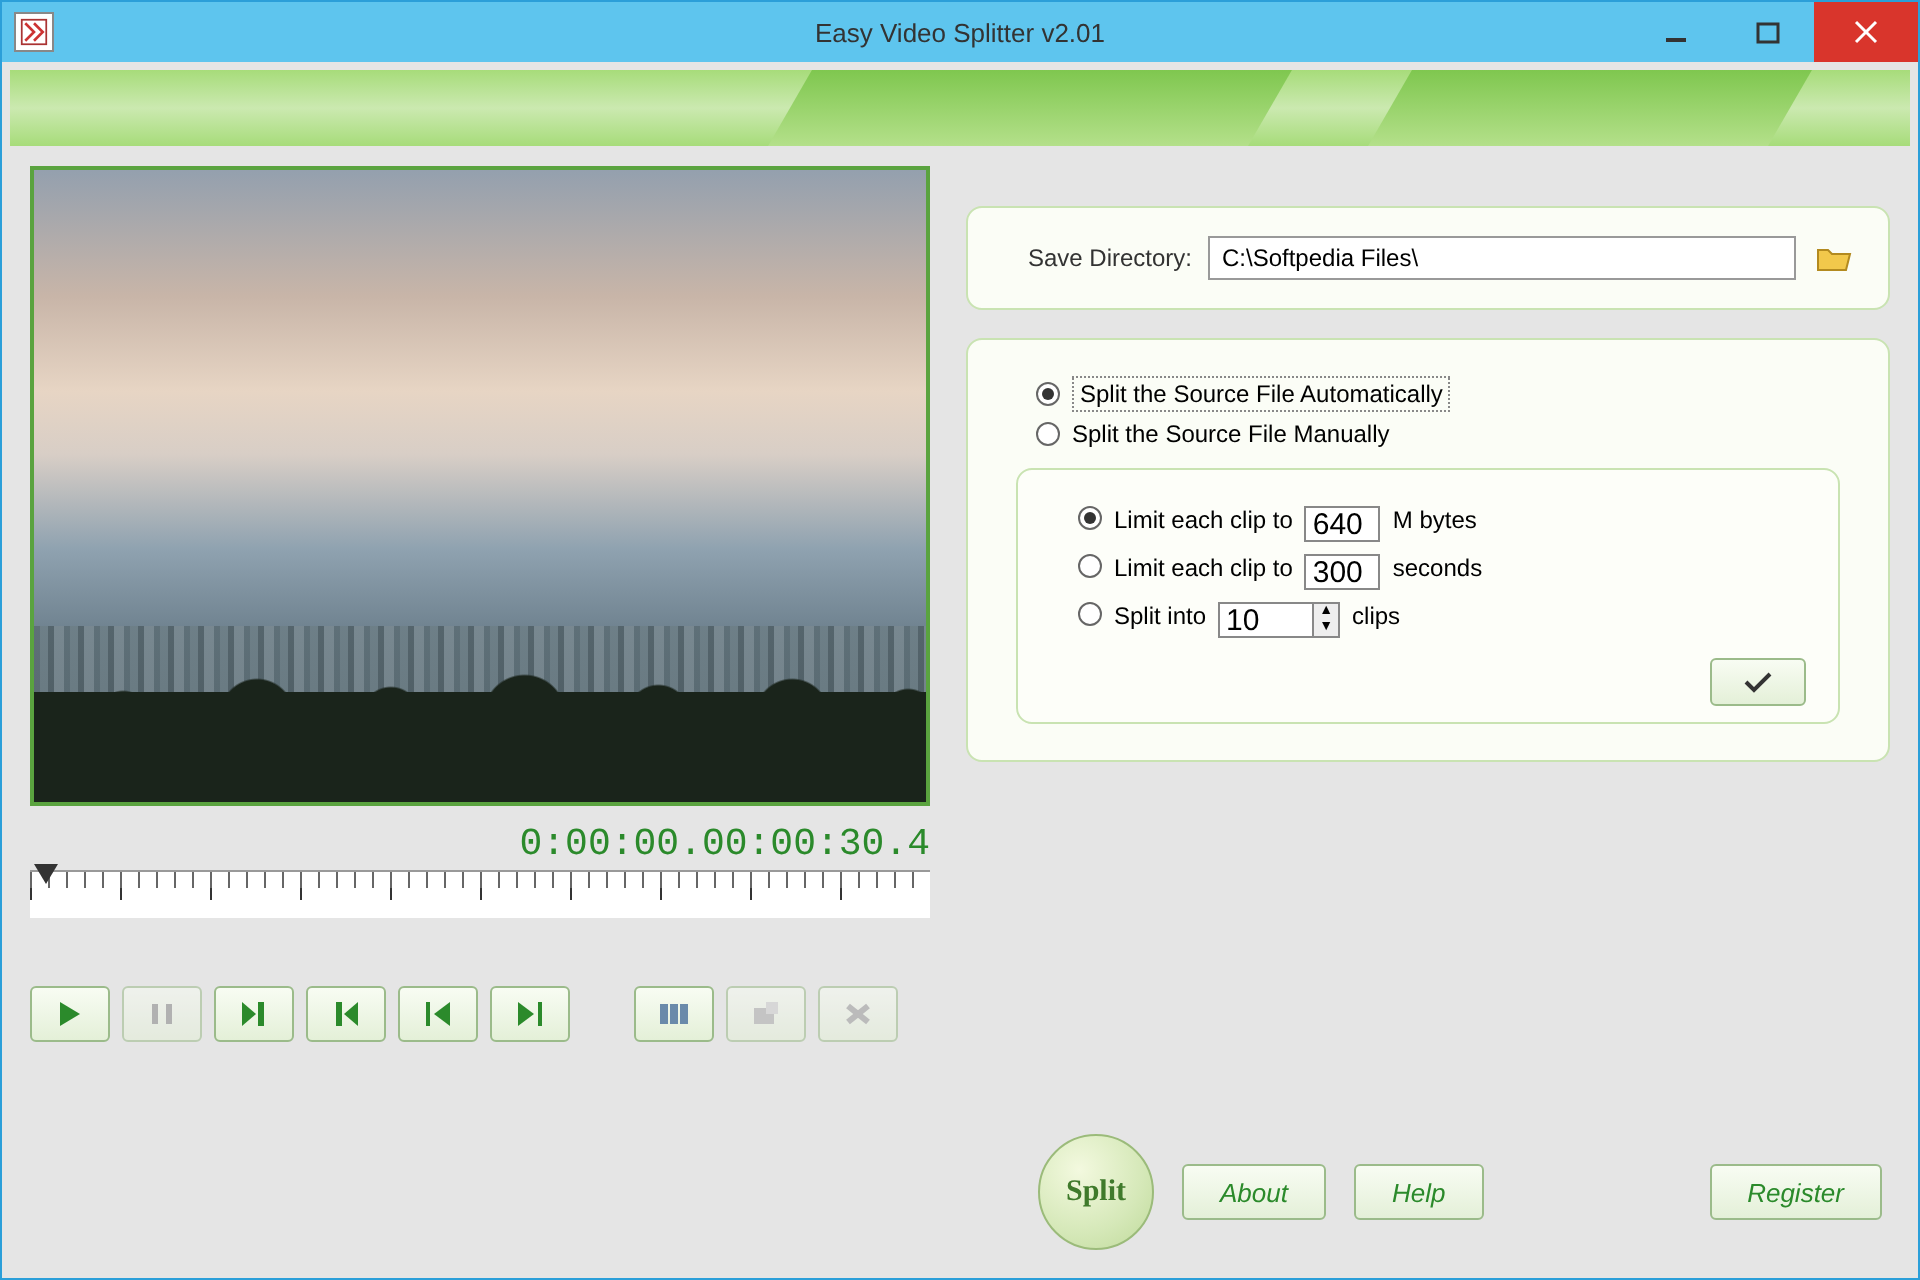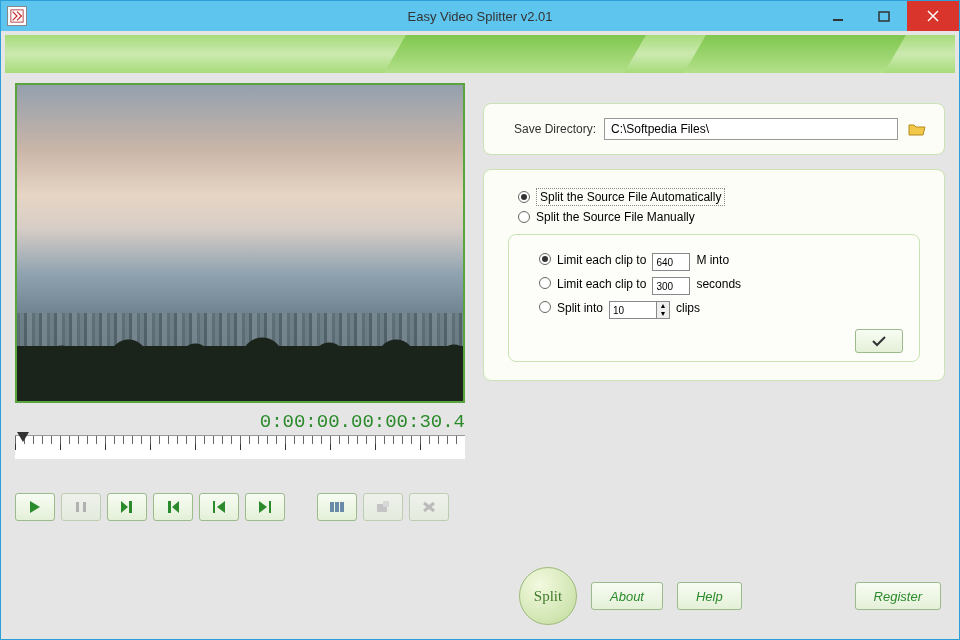--- a/index.html
+++ b/index.html
@@ -51,28 +51,28 @@
 .file-input { flex: 1; height: 22px; border: 1px solid #999; background: #fff; padding: 2px 6px; font-size: 12px; }
 .folder-btn { width: 22px; height: 20px; display: flex; align-items: center; justify-content: center; cursor: pointer; }
 
 .radio-row { display: flex; align-items: center; gap: 6px; margin: 4px 0 4px 18px; font-size: 12px; }
 .radio { width: 12px; height: 12px; border: 1px solid #666; border-radius: 50%; display: inline-flex; align-items: center; justify-content: center; background: #fff; }
 .radio.checked::after { content: ""; width: 6px; height: 6px; border-radius: 50%; background: #333; }
 .radio-label.boxed { border: 1px dotted #888; padding: 1px 3px; }
 
 .subgroup { border: 1px solid #c9e3b2; border-radius: 8px; background: #fdfef9; padding: 12px 16px 8px 12px; margin: 10px 8px 4px 8px; }
 .opt-row { display: flex; align-items: flex-start; gap: 6px; margin: 6px 0 6px 18px; font-size: 12px; }
-.mini-input { width: 38px; height: 18px; border: 1px solid #888; font-size: 10px; text-align: left; padding: 1px 3px; }
+.mini-input { width: 38px; height: 18px; border: 1px solid #888; font-size: 15px; text-align: left; padding: 1px 3px; }
 .spinner-wrap { display: flex; }
 .spinner { display: flex; flex-direction: column; border: 1px solid #888; border-left: none; }
 .spinner div { width: 12px; height: 8px; font-size: 7px; line-height: 7px; text-align: center; background: #eee; cursor: pointer; }
 .confirm-btn { margin-left: auto; margin-top: 4px; width: 48px; height: 24px; border: 1px solid #9bbb8a; border-radius: 3px; background: linear-gradient(#f8fcf3, #e4f0d8); display: flex; align-items: center; justify-content: center; cursor: pointer; }
 
 .footer { display: flex; align-items: center; gap: 14px; padding: 6px 18px 14px 18px; }
-.split-btn { width: 58px; height: 58px; border-radius: 50%; background: radial-gradient(circle at 35% 30%, #f3f9df, #d5e8b8 60%, #bfda9a); border: 1px solid #9bbb7a; display: flex; align-items: center; justify-content: center; font-weight: normal; color: #3f7a2b; font-size: 15px; cursor: pointer; font-family: Georgia, serif; margin-left: 500px; }
+.split-btn { width: 58px; height: 58px; border-radius: 50%; background: radial-gradient(circle at 35% 30%, #f3f9df, #d5e8b8 60%, #bfda9a); border: 1px solid #9bbb7a; display: flex; align-items: center; justify-content: center; font-weight: bold; color: #3f7a2b; font-size: 15px; cursor: pointer; font-family: Georgia, serif; margin-left: 500px; }
 .foot-btn { height: 28px; padding: 0 18px; border: 1px solid #9bbb8a; border-radius: 3px; background: linear-gradient(#f8fcf3, #e4f0d8); color: #2b8a2b; font-size: 13px; cursor: pointer; display: flex; align-items: center; font-style: italic; }
 .foot-spacer { flex: 1; }
 </style>
 </head>
 <body>
 
 <div class="window">
   <div class="titlebar">
     <div class="app-icon">
       <svg viewBox="0 0 16 16">
@@ -199,21 +199,21 @@
         <div class="radio-row">
           <span class="radio"></span>
           <span>Split the Source File Manually</span>
         </div>
 
         <div class="subgroup">
           <div class="opt-row">
             <span class="radio checked"></span>
             <span>Limit each clip to</span>
             <input class="mini-input" value="640" style="">
-            <span>M into</span>
+            <span>M bytes</span>
           </div>
           <div class="opt-row">
             <span class="radio"></span>
             <span>Limit each clip to</span>
             <input class="mini-input" value="300" style="">
             <span>seconds</span>
           </div>
           <div class="opt-row">
             <span class="radio"></span>
             <span>Split into</span>

